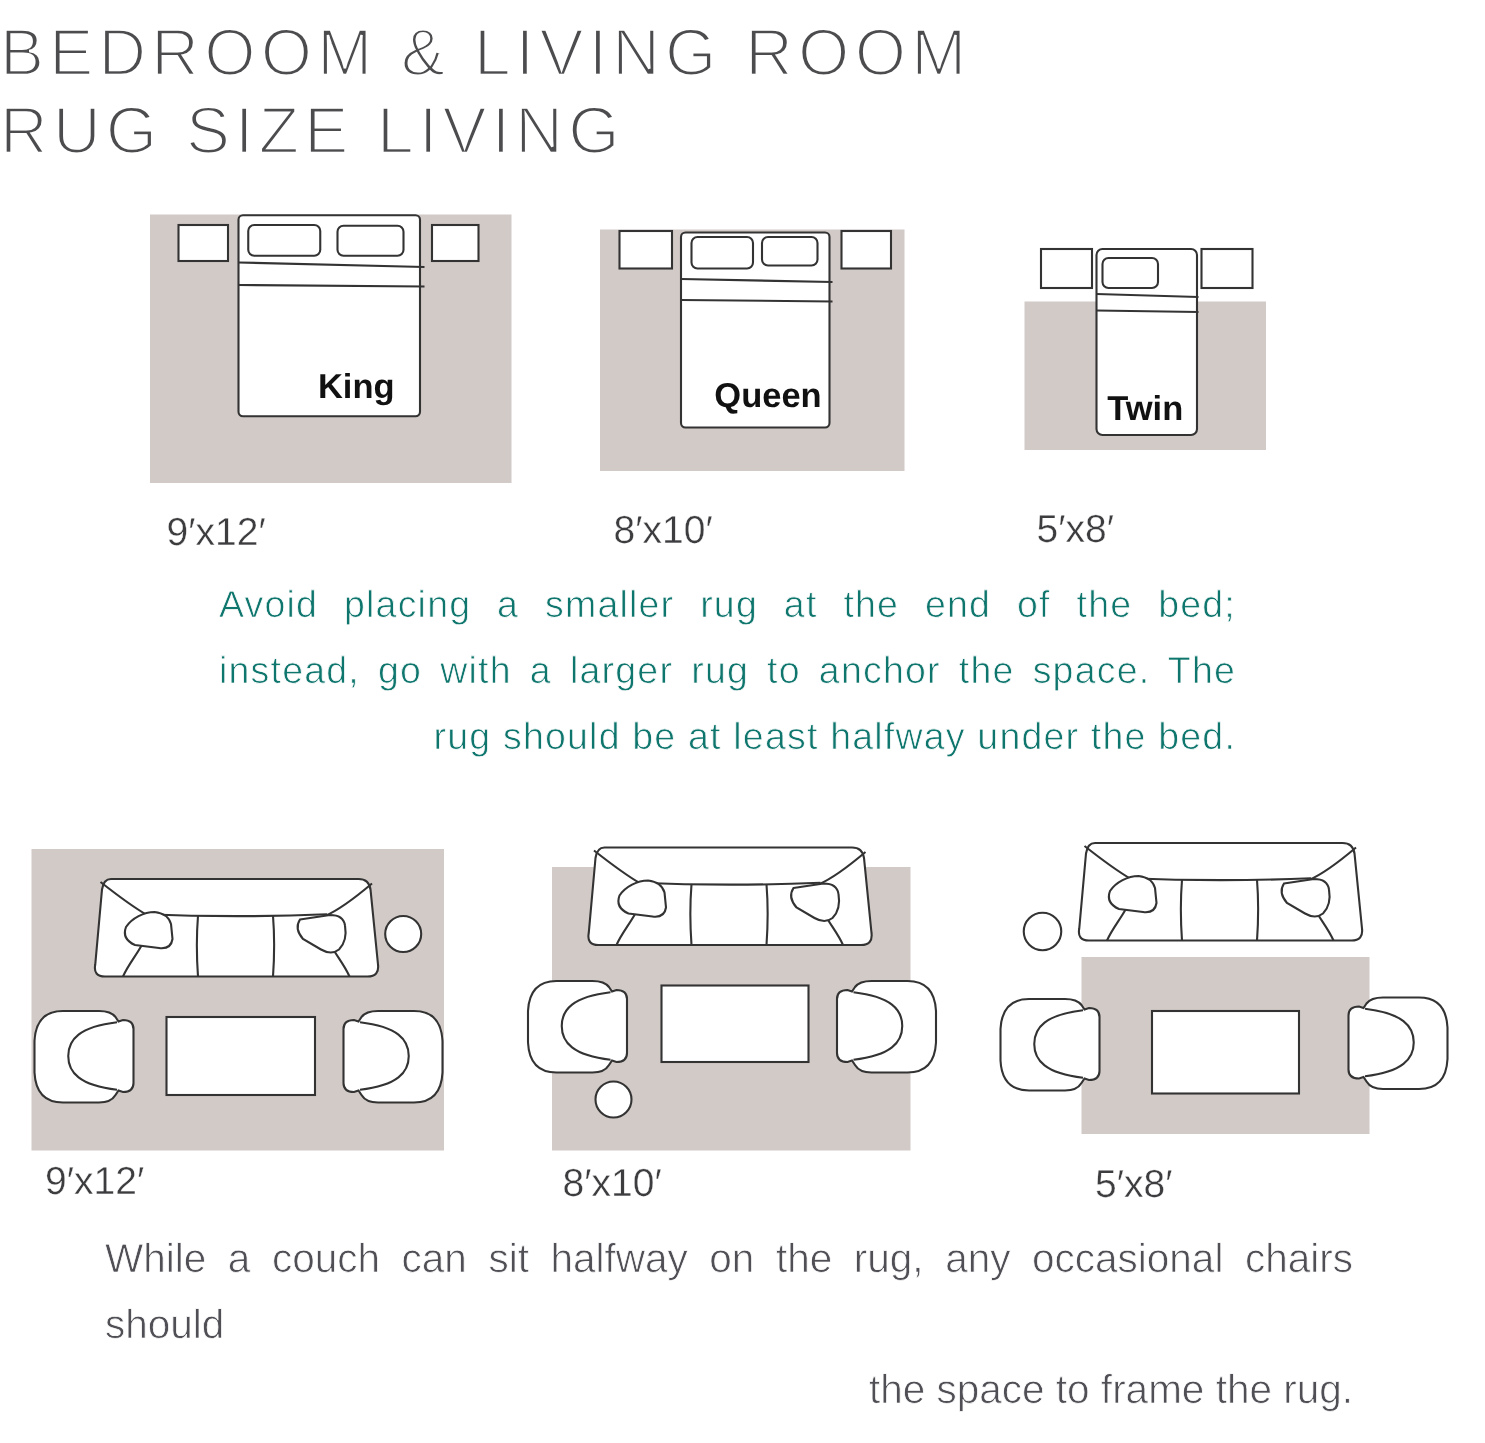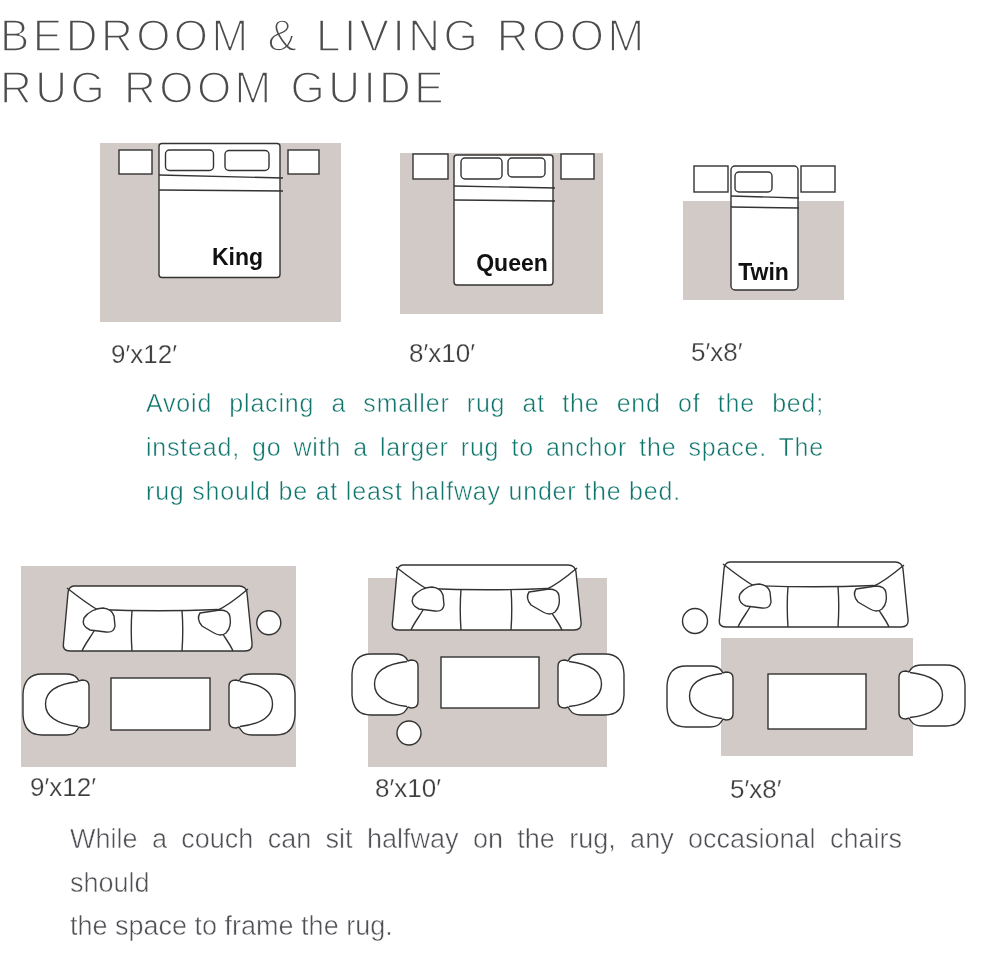--- a/index.html
+++ b/index.html
@@ -1,27 +1,27 @@
 <!DOCTYPE html>
 <html><head>
 <meta charset="utf-8">
 <style>
   html,body{margin:0;padding:0;background:#fff;}
   body{width:990px;height:962px;position:relative;overflow:hidden;
        font-family:"Liberation Sans",sans-serif;}
   .abs{position:absolute;}
   .jline{text-align:justify;text-align-last:justify;}
-  .cline{text-align:left;}
+  .cline{text-align:right;}
 </style>
 </head>
 <body>
 
 <div class="abs" style="left:0;top:10px;width:972px;text-align:left;color:#4c4c4f;-webkit-text-stroke:1.6px #ffffff;">
   <div style="font-size:44px;letter-spacing:3.48px;line-height:52px;">BEDROOM &amp; LIVING ROOM</div>
-  <div style="font-size:44px;letter-spacing:3.48px;line-height:52px;">RUG ROOM GUIDE</div>
+  <div style="font-size:44px;letter-spacing:3.48px;line-height:52px;">RUG SIZE LIVING</div>
 </div>
 
 <svg class="abs" style="left:0;top:0;" width="990" height="962" viewBox="0 0 990 962">
   <g fill="none" stroke="#333333" stroke-width="1.4">
 
     <rect x="100" y="143" width="241" height="179" fill="#d2cac7" stroke="none"></rect>
 
     <rect x="119" y="150" width="33" height="24" fill="#fff"></rect>
 
     <rect x="288" y="150" width="31" height="24" fill="#fff"></rect>

